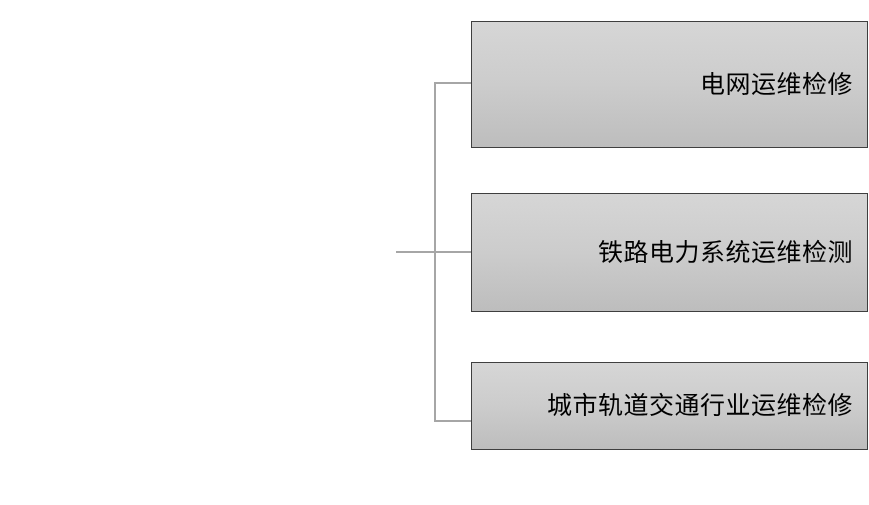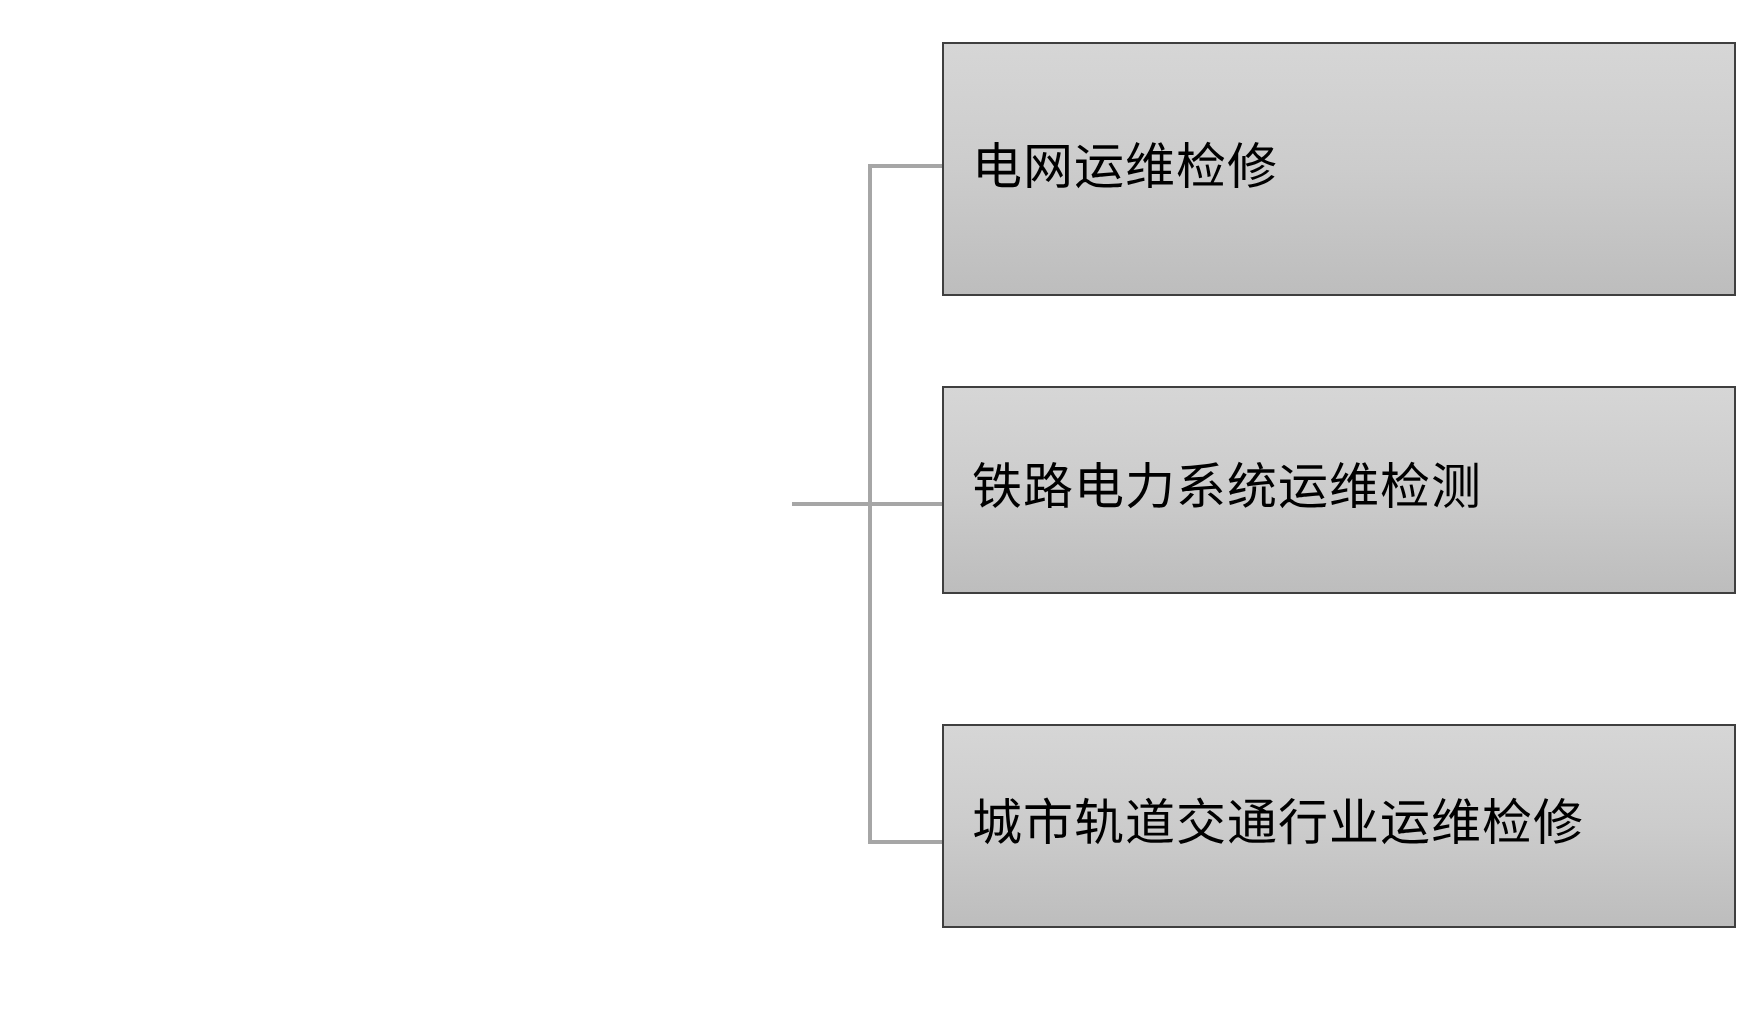--- a/index.html
+++ b/index.html
@@ -37,21 +37,21 @@
   #conn-branch-2  { left: 434px; top: 251px; width: 38px; }
   
   #conn-branch-3  { left: 434px; top: 420px; width: 38px; }
 
   
   .node {
     position: absolute;
     box-sizing: border-box;
     display: flex;
     align-items: center;
-    justify-content: flex-start;
+    justify-content: flex-end;
     text-align: center;
     line-height: 1.25;
     color: #000000;
     font-size: 25px;
     letter-spacing: 0.5px;
     padding: 4px 14px;
   }
 
   .node-root {
     left: 6px;
@@ -64,22 +64,22 @@
 
   .node-child {
     left: 471px;
     width: 397px;
     height: 127px;
     border: 1px solid #3f3f3f;
     background: linear-gradient(180deg, #d6d6d6 0%, #cccccc 50%, #bdbdbd 100%);
   }
 
   #node-child-1 { top: 21px;  height: 127px; }
-  #node-child-2 { top: 193px; height: 104px; }
-  #node-child-3 { top: 362px; height: 102px; }
+  #node-child-2 { top: 193px; height: 119px; }
+  #node-child-3 { top: 362px; height: 88px; }
 
   .node-label {
     display: block;
     white-space: nowrap;
   }
 </style>
 </head>
 <body>
 
 <div id="diagram-canvas">

